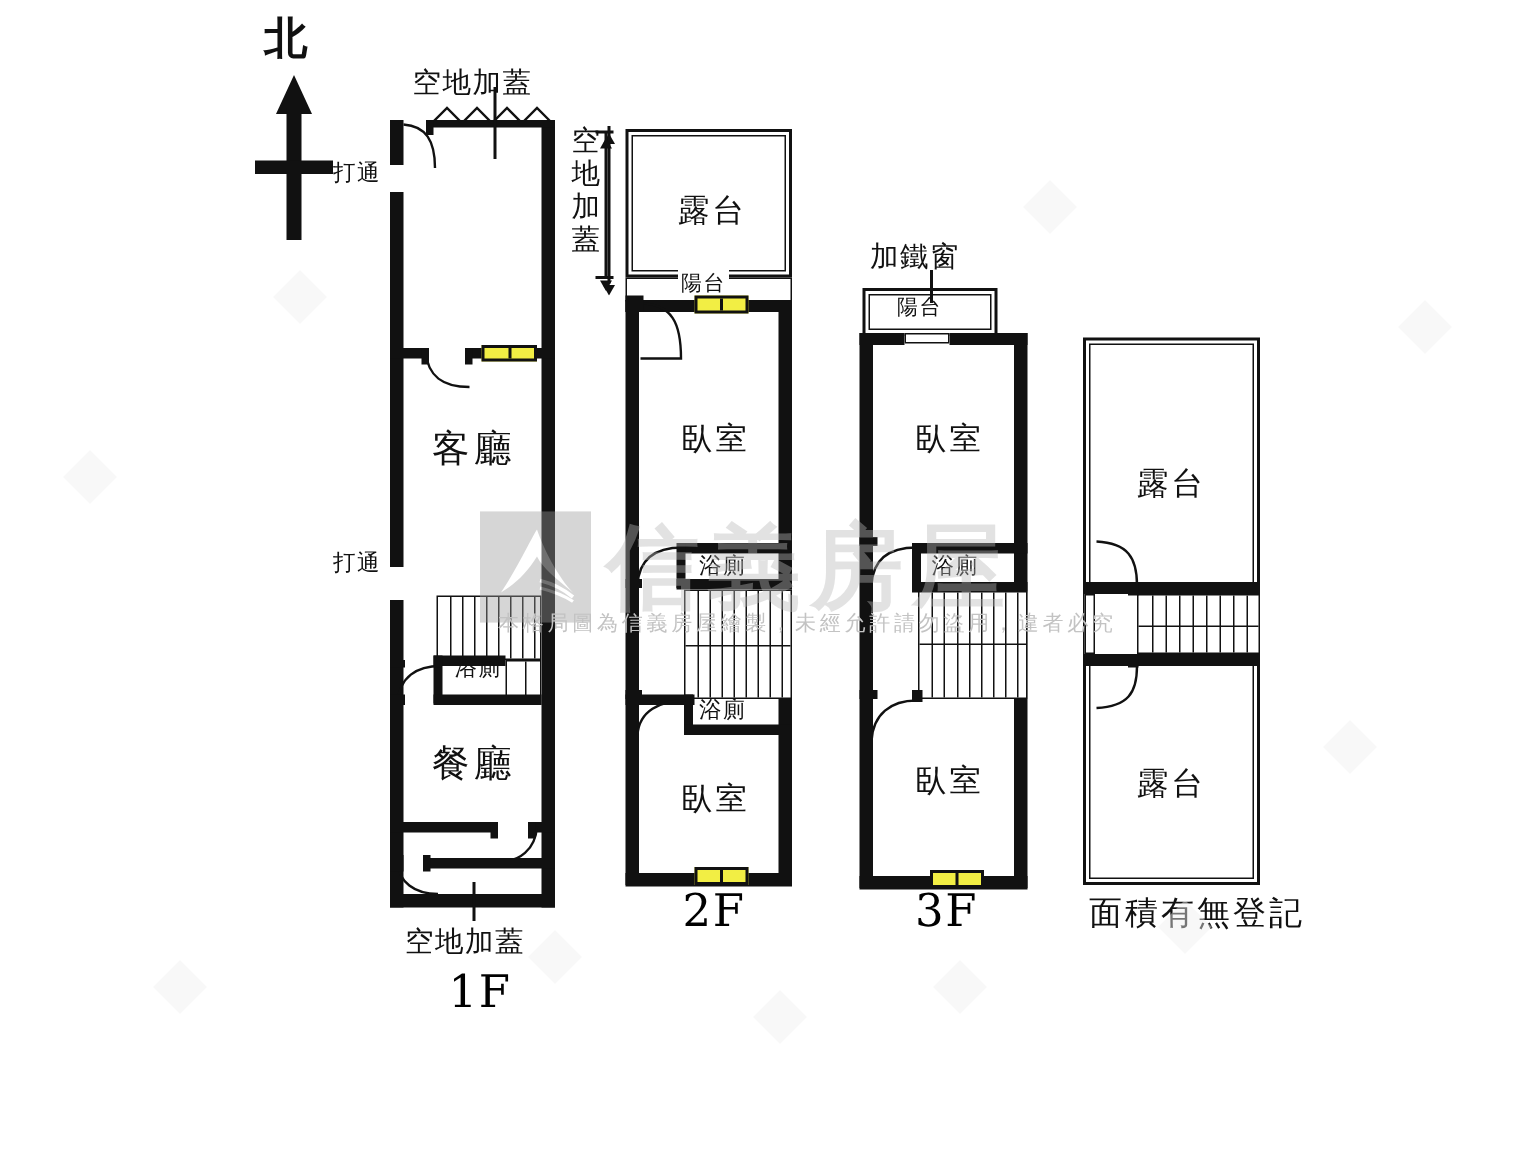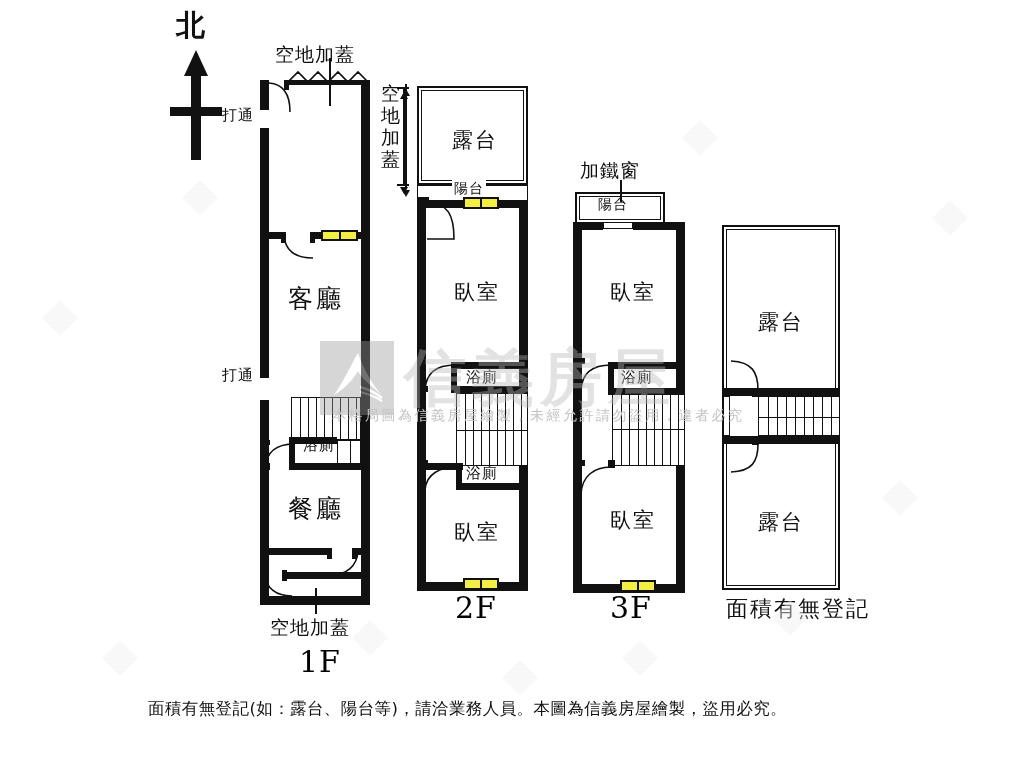--- a/index.html
+++ b/index.html
@@ -6,21 +6,21 @@
   html,body{margin:0;padding:0;background:#ffffff;}
   body{
     width:1024px;height:768px;position:relative;overflow:hidden;
     font-family:"DejaVu Sans","Liberation Sans",sans-serif;
     color:#000;
   }
   #canvas{position:absolute;left:0;top:0;width:1024px;height:768px;}
   .abs{position:absolute;}
 
   
-  .cjk{font-family:Liberation Mono, monospace;color:#111;white-space:nowrap;}
+  .cjk{font-family:Liberation Serif, serif;color:#111;white-space:nowrap;}
   .room-label{font-size:21px;letter-spacing:2px;font-weight:400;}
   .room-label-lg{font-size:25px;letter-spacing:3px;font-weight:400;}
   .small-label{font-size:15px;letter-spacing:1px;}
   .tiny-label{font-size:14px;letter-spacing:1px;}
   .ext-label{font-size:19px;letter-spacing:1px;}
   .vert-label{font-size:19px;letter-spacing:1px;width:20px;line-height:22px;text-align:center;}
   .floor-label{font-family:"DejaVu Serif","Liberation Serif",serif;font-size:30px;letter-spacing:1px;}
   .floor-label-cjk{font-size:22px;letter-spacing:2px;}
   .north-label{font-family:"DejaVu Sans","Liberation Sans",sans-serif;font-size:29px;font-weight:700;}
 
@@ -408,16 +408,15 @@
       </svg>
     </div>
     <div class="abs wall" style="left:752px;top:436px;width:7px;height:9px;"></div>
 
     <div class="abs cjk room-label" style="left:758px;top:508px;">露台</div>
 
     <div class="abs cjk floor-label-cjk" style="left:726px;top:594px;">面積有無登記</div>
   </div>
 
   <div id="footer">
-    <div>面積有無登記(如：露台、陽台等)，請洽業務人員。本圖為信義房屋繪製，盜用必究。</div>
   </div>
 
 </div>
 
 </body></html>

